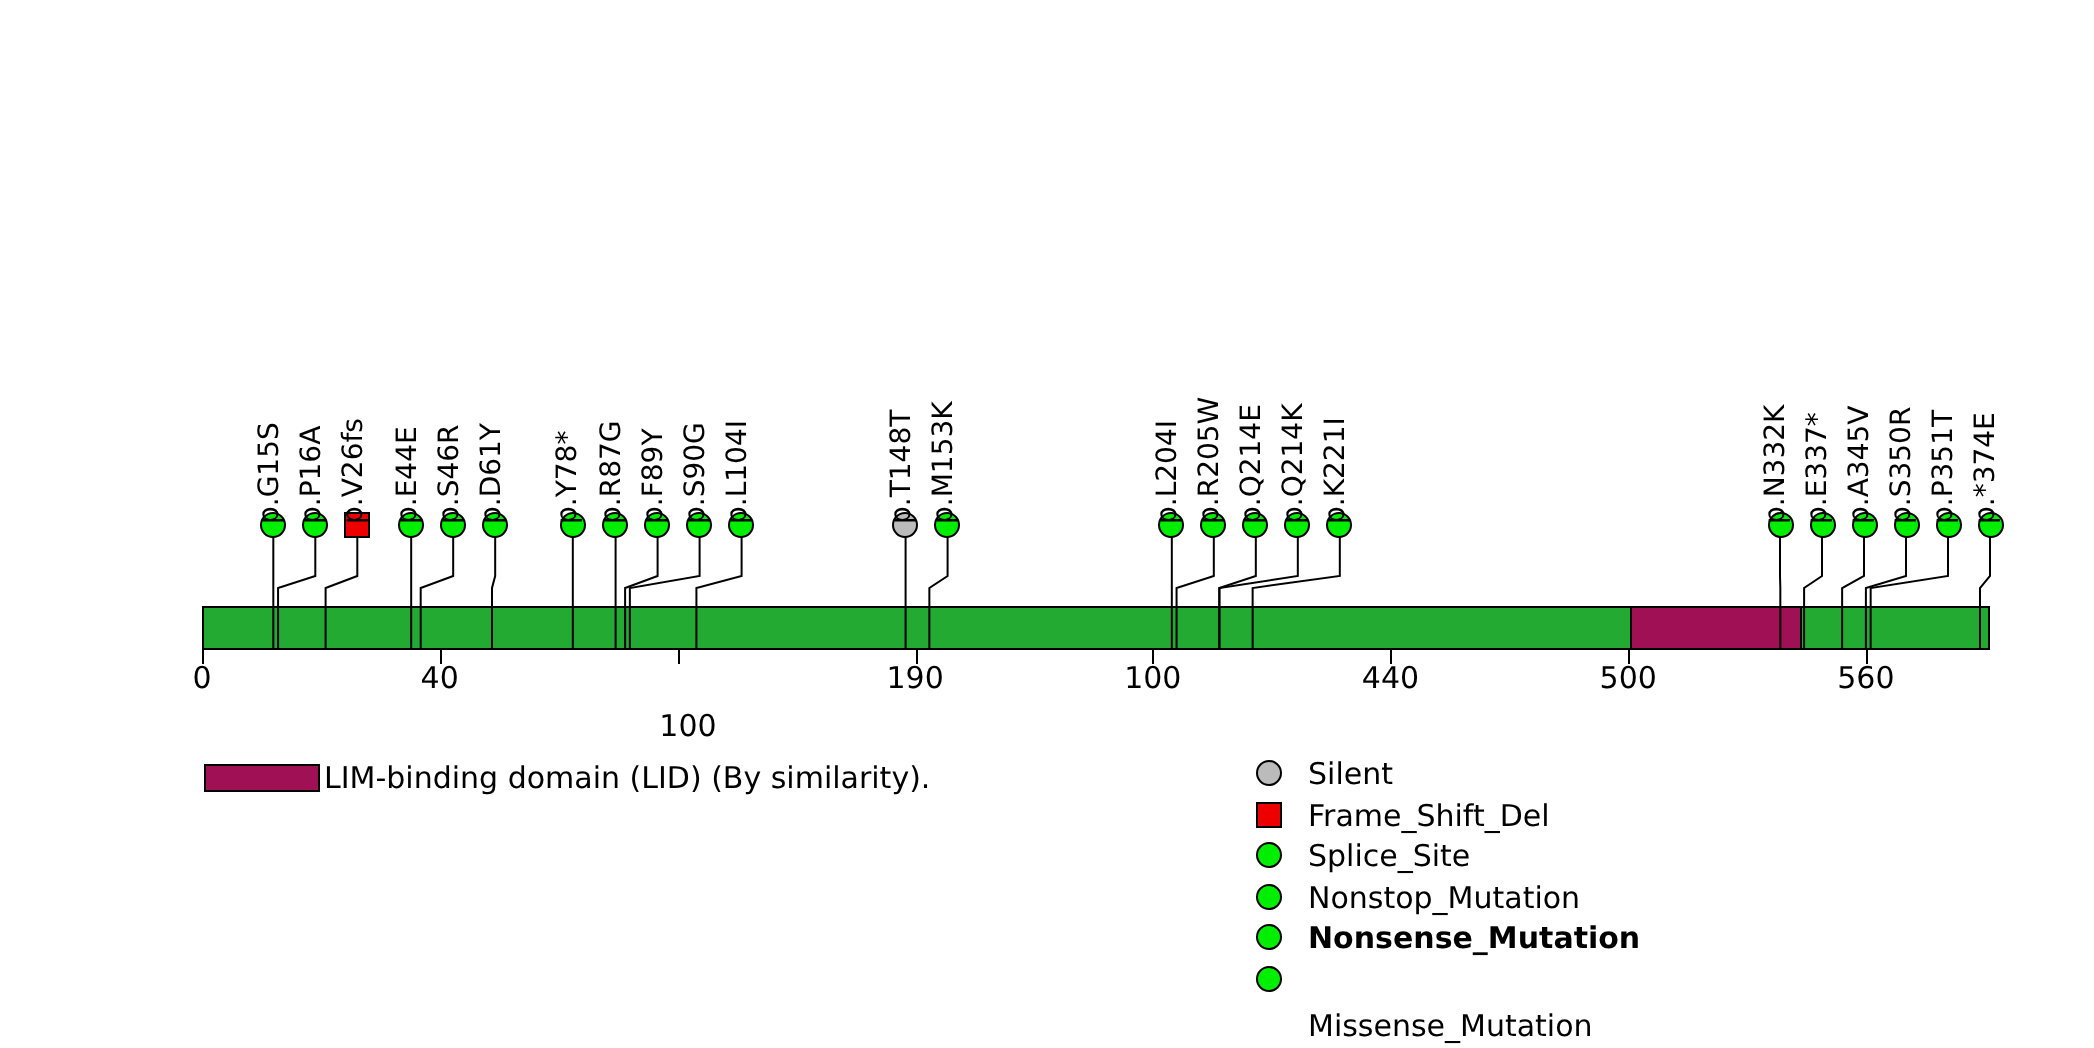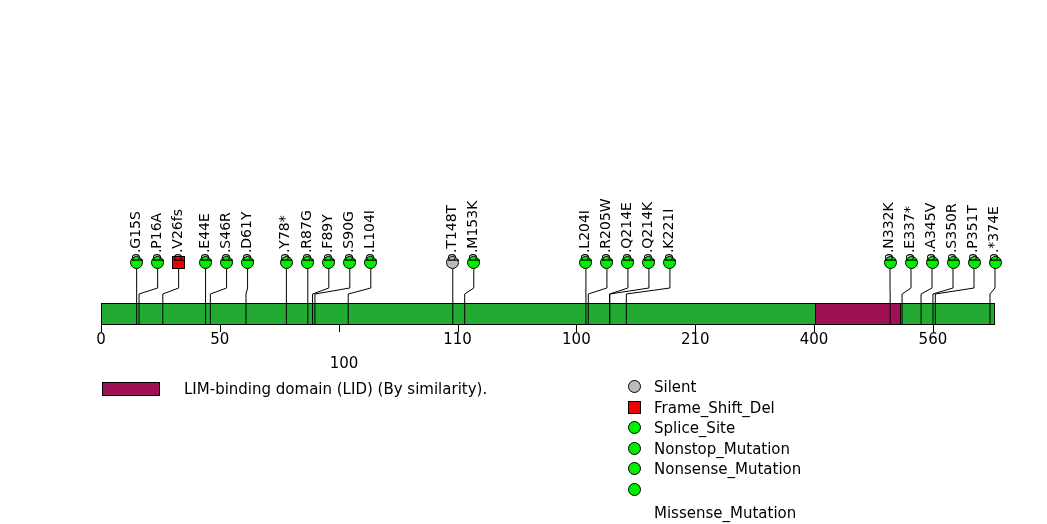--- a/index.html
+++ b/index.html
@@ -111,47 +111,47 @@
       <div class="marker circle" title="p.P351T (Missense_Mutation)" style="left: 967.5px; top: 255.5px; width: 13px; height: 13px; background: rgb(0, 238, 0);"></div>
       <div class="mut-label" style="left: 979px; top: 247.5px;">p.P351T</div>
       <div class="marker circle" title="p.*374E (Nonstop_Mutation)" style="left: 988.5px; top: 255.5px; width: 13px; height: 13px; background: rgb(0, 238, 0);"></div>
       <div class="mut-label" style="left: 1000px; top: 247.5px;">p.*374E</div>
     </div>
 
   <div id="axis" style="left: 0px; top: 325px; width: 1047px; height: 30px;">
       <div class="tick" style="left: 101px;"></div>
       <div class="tick-label" style="left: 101px;">0</div>
       <div class="tick" style="left: 219.85px;"></div>
-      <div class="tick-label" style="left: 219.85px;">50</div>
+      <div class="tick-label" style="left: 219.85px;">40</div>
       <div class="tick" style="left: 338.7px;"></div>
       <div class="tick-label" style="left: 344px; margin-top: 24px;">100</div>
       <div class="tick" style="left: 457.55px;"></div>
-      <div class="tick-label" style="left: 457.55px;">110</div>
+      <div class="tick-label" style="left: 457.55px;">190</div>
       <div class="tick" style="left: 576.4px;"></div>
       <div class="tick-label" style="left: 576.4px;">100</div>
       <div class="tick" style="left: 695.25px;"></div>
-      <div class="tick-label" style="left: 695.25px;">210</div>
+      <div class="tick-label" style="left: 695.25px;">440</div>
       <div class="tick" style="left: 814.1px;"></div>
-      <div class="tick-label" style="left: 814.1px;">400</div>
+      <div class="tick-label" style="left: 814.1px;">500</div>
       <div class="tick" style="left: 932.95px;"></div>
       <div class="tick-label" style="left: 932.95px;">560</div>
     </div>
 
   <div id="domain-legend" style="position: absolute; left: 0px; top: 0px;">
       <div class="legend-swatch-rect" style="left: 102px; top: 382px; width: 58px; height: 14px; background: rgb(160, 16, 85);"></div>
-      <div class="legend-text" style="left: 184px; top: 382px;">LIM-binding domain (LID) (By similarity).</div>
+      <div class="legend-text" style="left: 162px; top: 382px;">LIM-binding domain (LID) (By similarity).</div>
     </div>
   <div id="mutation-legend" style="position: absolute; left: 0px; top: 0px;">
       <div class="legend-swatch-circle" style="left: 628px; top: 380px; width: 13px; height: 13px; background: rgb(187, 187, 187);"></div>
       <div class="legend-text" style="left: 654px; top: 380px;">Silent</div>
       <div class="legend-swatch-rect" style="left: 628px; top: 400.5px; width: 13px; height: 13px; background: rgb(238, 0, 0);"></div>
       <div class="legend-text" style="left: 654px; top: 400.5px;">Frame_Shift_Del</div>
       <div class="legend-swatch-circle" style="left: 628px; top: 421px; width: 13px; height: 13px; background: rgb(0, 238, 0);"></div>
       <div class="legend-text" style="left: 654px; top: 442px;">Nonstop_Mutation</div>
       <div class="legend-swatch-circle" style="left: 628px; top: 441.5px; width: 13px; height: 13px; background: rgb(0, 238, 0);"></div>
       <div class="legend-text" style="left: 654px; top: 421px;">Splice_Site</div>
       <div class="legend-swatch-circle" style="left: 628px; top: 462px; width: 13px; height: 13px; background: rgb(0, 238, 0);"></div>
-      <div class="legend-text" style="left: 654px; top: 462px;">Nonsense_Mutation</div>
+      <div class="legend-text" style="left: 654px; top: 462px; font-weight: bold;">Nonsense_Mutation</div>
       <div class="legend-swatch-circle" style="left: 628px; top: 482.5px; width: 13px; height: 13px; background: rgb(0, 238, 0);"></div>
       <div class="legend-text" style="left: 654px; top: 506px;">Missense_Mutation</div>
     </div>
 
 </div>
 
 </body></html>

